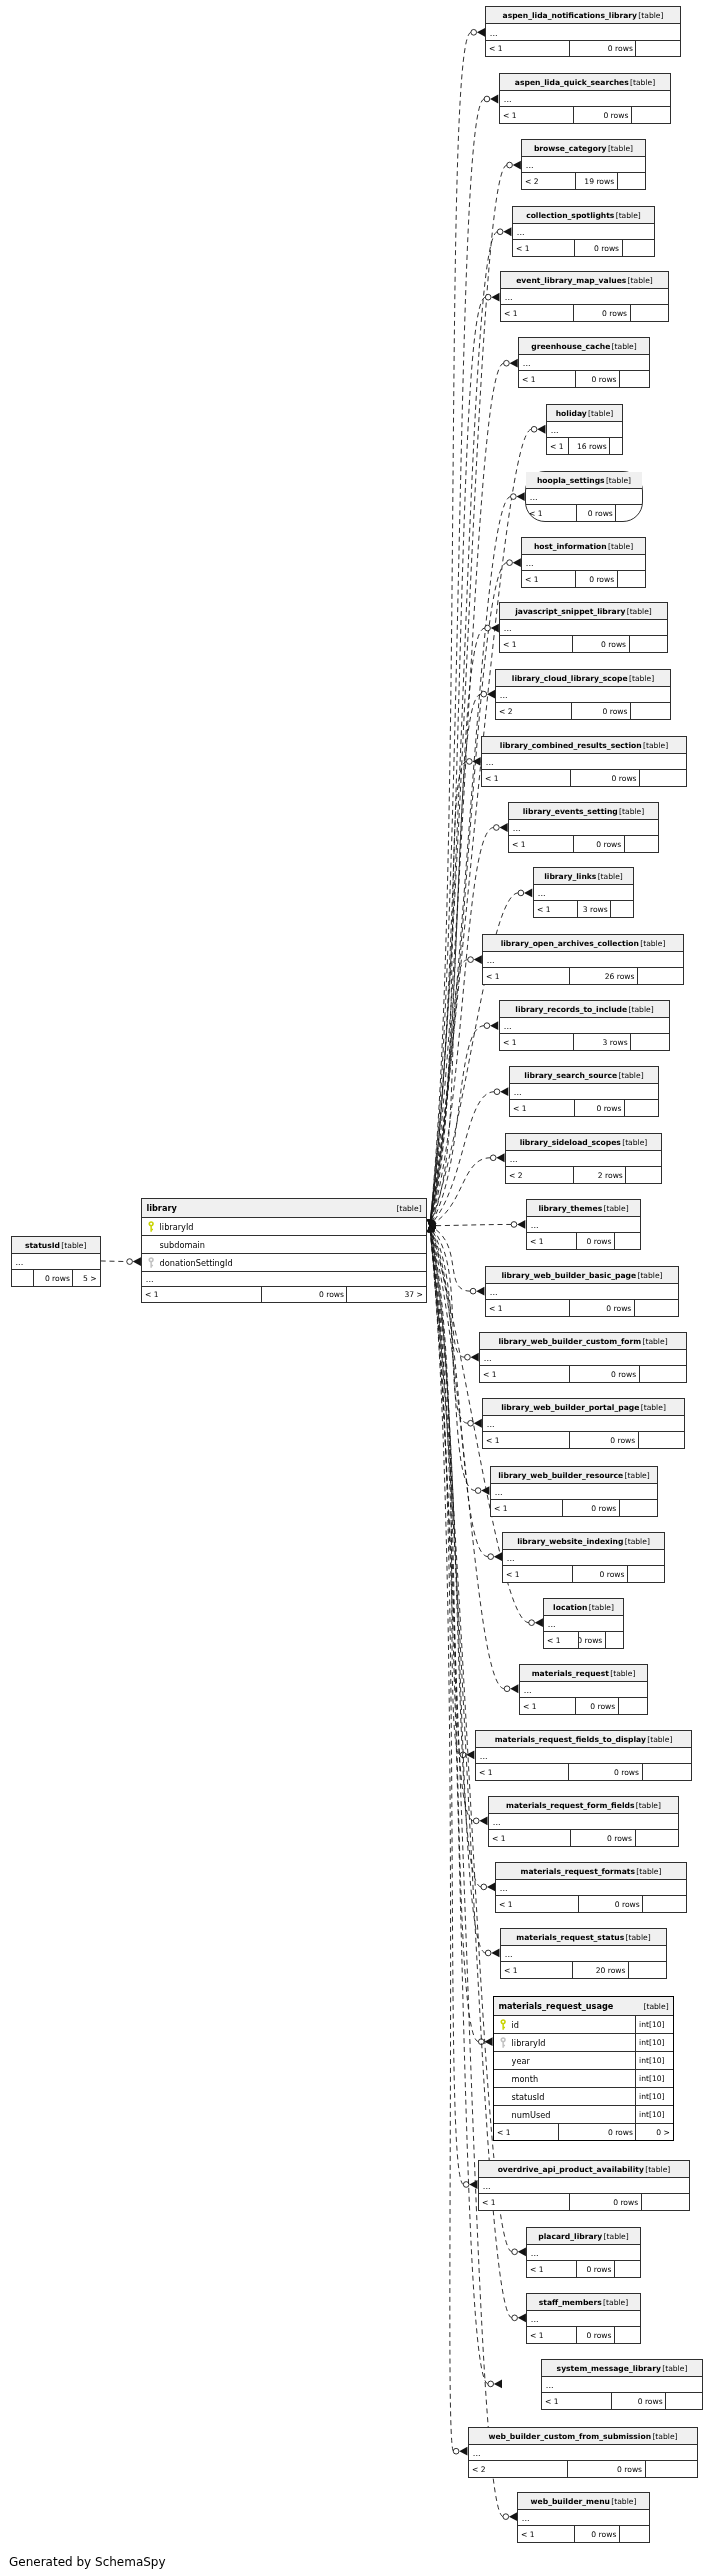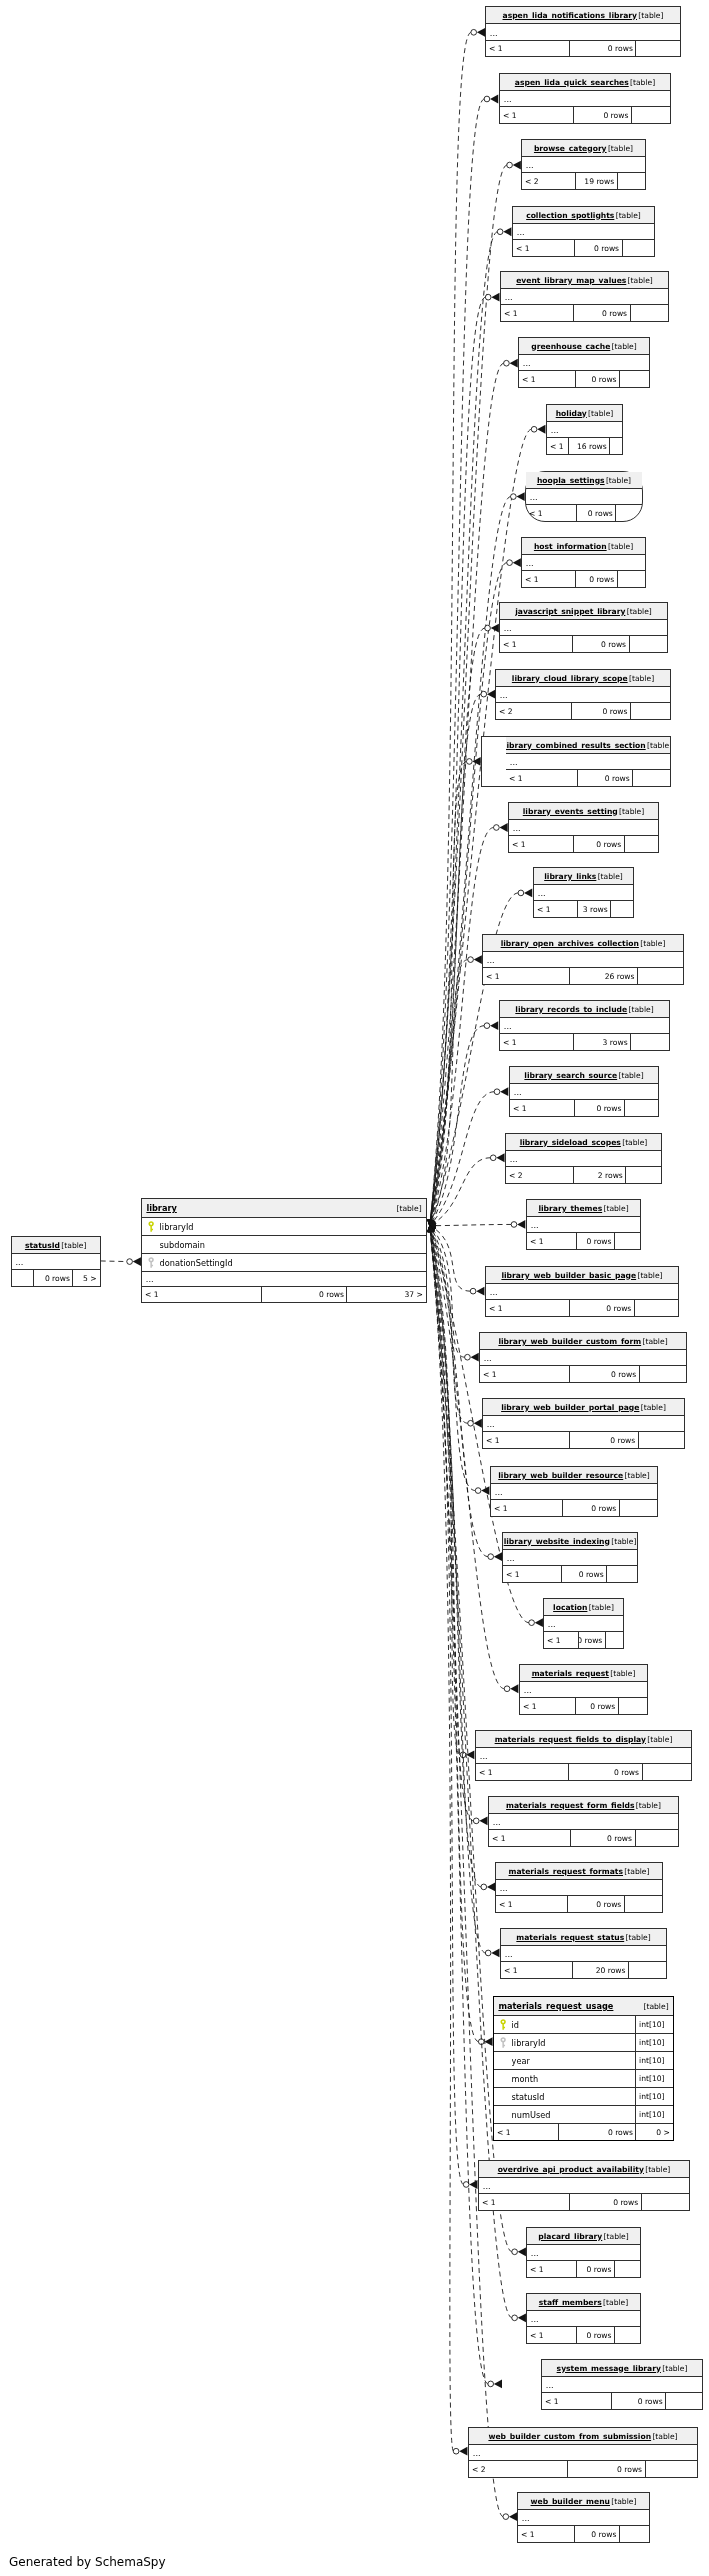--- a/index.html
+++ b/index.html
@@ -10,21 +10,21 @@
 
   .tbl { position: absolute; z-index: 2; background: #ffffff; border: 1.3px solid #2f2f2f; }
   .tbl.emphasis { border: 1.9px solid #000; }
 
   .tbl-header { height: 17px; background: #f0f0f0; border-bottom: 1.3px solid #2f2f2f;
                 display: flex; align-items: center; justify-content: center;
                 white-space: nowrap; overflow: hidden; padding: 0 2.5px; }
   .tbl-header.spread { justify-content: space-between; padding: 0 4.4px; }
   .lib .tbl-header { height: 19px; }
   .emphasis .tbl-header { height: 19px; gap: 9px; }
-  .tbl-name { font-weight: bold; font-size: 7.6px; text-decoration: underline; }
+  .tbl-name { font-weight: bold; font-size: 7.6px; }
   .lib .tbl-name, .emphasis .tbl-name { font-size: 8.2px; }
   .tbl-tag { font-size: 7.6px; padding-left: 1.3px; }
 
   .tbl-row.ellipsis { height: 16.4px; border-bottom: 0.6px solid #2f2f2f; font-size: 8.2px;
                       padding: 1.3px 0 0 3.8px; line-height: 14px; }
   .lib .tbl-row.ellipsis { height: 15px; line-height: 12.6px; }
 
   .tbl-field { height: 18px; border-bottom: 0.6px solid #2f2f2f; display: flex; align-items: center;
                font-size: 8.2px; white-space: nowrap; }
   .tbl-field .keyspot { width: 17.6px; display: flex; justify-content: center; align-items: center; flex: none; }
@@ -422,21 +422,21 @@
       <span class="tbl-name">library_cloud_library_scope</span>
       <span class="tbl-tag">[table]</span>
     </div>
     <div class="tbl-row ellipsis">...</div>
     <div class="tbl-stats">
       <span class="cell deg" style="width: 43%;">&lt; 2</span>
       <span class="cell rows" style="width: 34%;">0 rows</span>
       <span class="cell degr" style="width: 23%;"></span>
     </div>
   </div>
-    <div class="tbl child" style="left: 481px; top: 736px; width: 190px; padding-left: 24px;">
+    <div class="tbl child" style="left: 481px; top: 736px; width: 206px;">
     <div class="tbl-header">
       <span class="tbl-name">library_combined_results_section</span>
       <span class="tbl-tag">[table]</span>
     </div>
     <div class="tbl-row ellipsis">...</div>
     <div class="tbl-stats">
       <span class="cell deg" style="width: 43%;">&lt; 1</span>
       <span class="cell rows" style="width: 34%;">0 rows</span>
       <span class="cell degr" style="width: 23%;"></span>
     </div>
@@ -566,21 +566,21 @@
       <span class="tbl-name">library_web_builder_resource</span>
       <span class="tbl-tag">[table]</span>
     </div>
     <div class="tbl-row ellipsis">...</div>
     <div class="tbl-stats">
       <span class="cell deg" style="width: 43%;">&lt; 1</span>
       <span class="cell rows" style="width: 34%;">0 rows</span>
       <span class="cell degr" style="width: 23%;"></span>
     </div>
   </div>
-    <div class="tbl child" style="left: 502px; top: 1532px; width: 136px;">
+    <div class="tbl child" style="left: 502px; top: 1532px; width: 163px;">
     <div class="tbl-header">
       <span class="tbl-name">library_website_indexing</span>
       <span class="tbl-tag">[table]</span>
     </div>
     <div class="tbl-row ellipsis">...</div>
     <div class="tbl-stats">
       <span class="cell deg" style="width: 43%;">&lt; 1</span>
       <span class="cell rows" style="width: 34%;">0 rows</span>
       <span class="cell degr" style="width: 23%;"></span>
     </div>
@@ -626,21 +626,21 @@
       <span class="tbl-name">materials_request_form_fields</span>
       <span class="tbl-tag">[table]</span>
     </div>
     <div class="tbl-row ellipsis">...</div>
     <div class="tbl-stats">
       <span class="cell deg" style="width: 43%;">&lt; 1</span>
       <span class="cell rows" style="width: 34%;">0 rows</span>
       <span class="cell degr" style="width: 23%;"></span>
     </div>
   </div>
-    <div class="tbl child" style="left: 495px; top: 1862px; width: 168px;">
+    <div class="tbl child" style="left: 495px; top: 1862px; width: 192px;">
     <div class="tbl-header">
       <span class="tbl-name">materials_request_formats</span>
       <span class="tbl-tag">[table]</span>
     </div>
     <div class="tbl-row ellipsis">...</div>
     <div class="tbl-stats">
       <span class="cell deg" style="width: 43%;">&lt; 1</span>
       <span class="cell rows" style="width: 34%;">0 rows</span>
       <span class="cell degr" style="width: 23%;"></span>
     </div>

